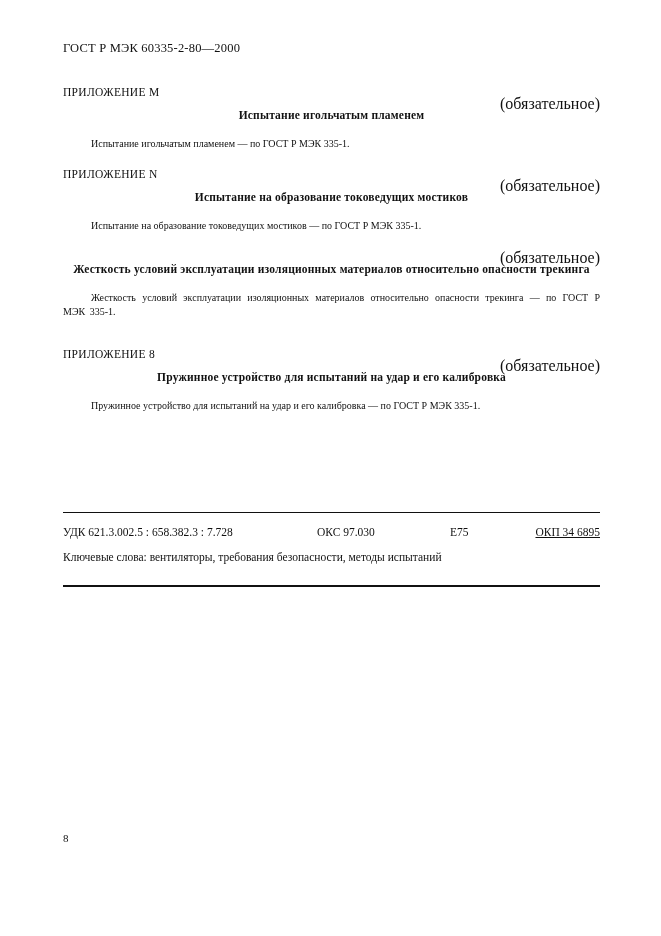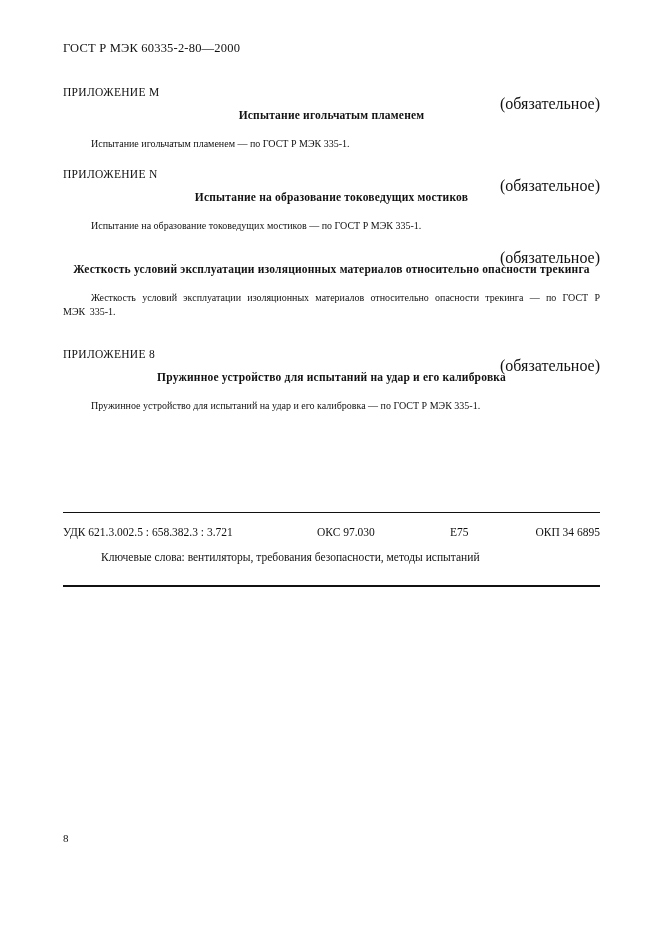--- a/index.html
+++ b/index.html
@@ -69,28 +69,27 @@
       top: 526px;
       left: 63px;
       width: 537px;
       height: 14px;
       font-size: 11.5px;
     }
     .codes-row span { position: absolute; top: 0; white-space: nowrap; }
     .code-udk { left: 0; }
     .code-oks { left: 254px; }
     .code-e { left: 387px; }
-    .code-okp { right: 0; }
+    .code-okp { right: 0; text-decoration: underline; }
     .keywords {
       position: absolute;
       top: 551px;
       left: 63px;
       font-size: 11.5px;
       white-space: nowrap;
-      margin-left: 38px;
     }
     .page-number {
       position: absolute;
       left: 63px;
       top: 832px;
       font-size: 11px;
     }
   </style>
 </head>
 <body>
@@ -120,21 +119,21 @@
 <section class="annex" style="top:348px;">
   <div class="annex-label">ПРИЛОЖЕНИЕ 8</div>
   <div class="annex-status">(обязательное)</div>
   <div class="annex-title">Пружинное устройство для испытаний на удар и его калибровка</div>
   <p class="annex-body">Пружинное устройство для испытаний на удар и его калибровка — по ГОСТ Р МЭК 335-1.</p>
 </section>
 
 <div class="rule thin"></div>
 
 <div class="codes-row">
-  <span class="code-udk">УДК 621.3.002.5 : 658.382.3 : 3.721</span>
+  <span class="code-udk">УДК 621.3.002.5 : 658.382.3 : 7.728</span>
   <span class="code-oks">ОКС 97.030</span>
   <span class="code-e">Е75</span>
   <span class="code-okp">ОКП 34 6895</span>
 </div>
 
 <div class="keywords">Ключевые слова: вентиляторы, требования безопасности, методы испытаний</div>
 
 <div class="rule thick"></div>
 
 <div class="page-number">8</div>

